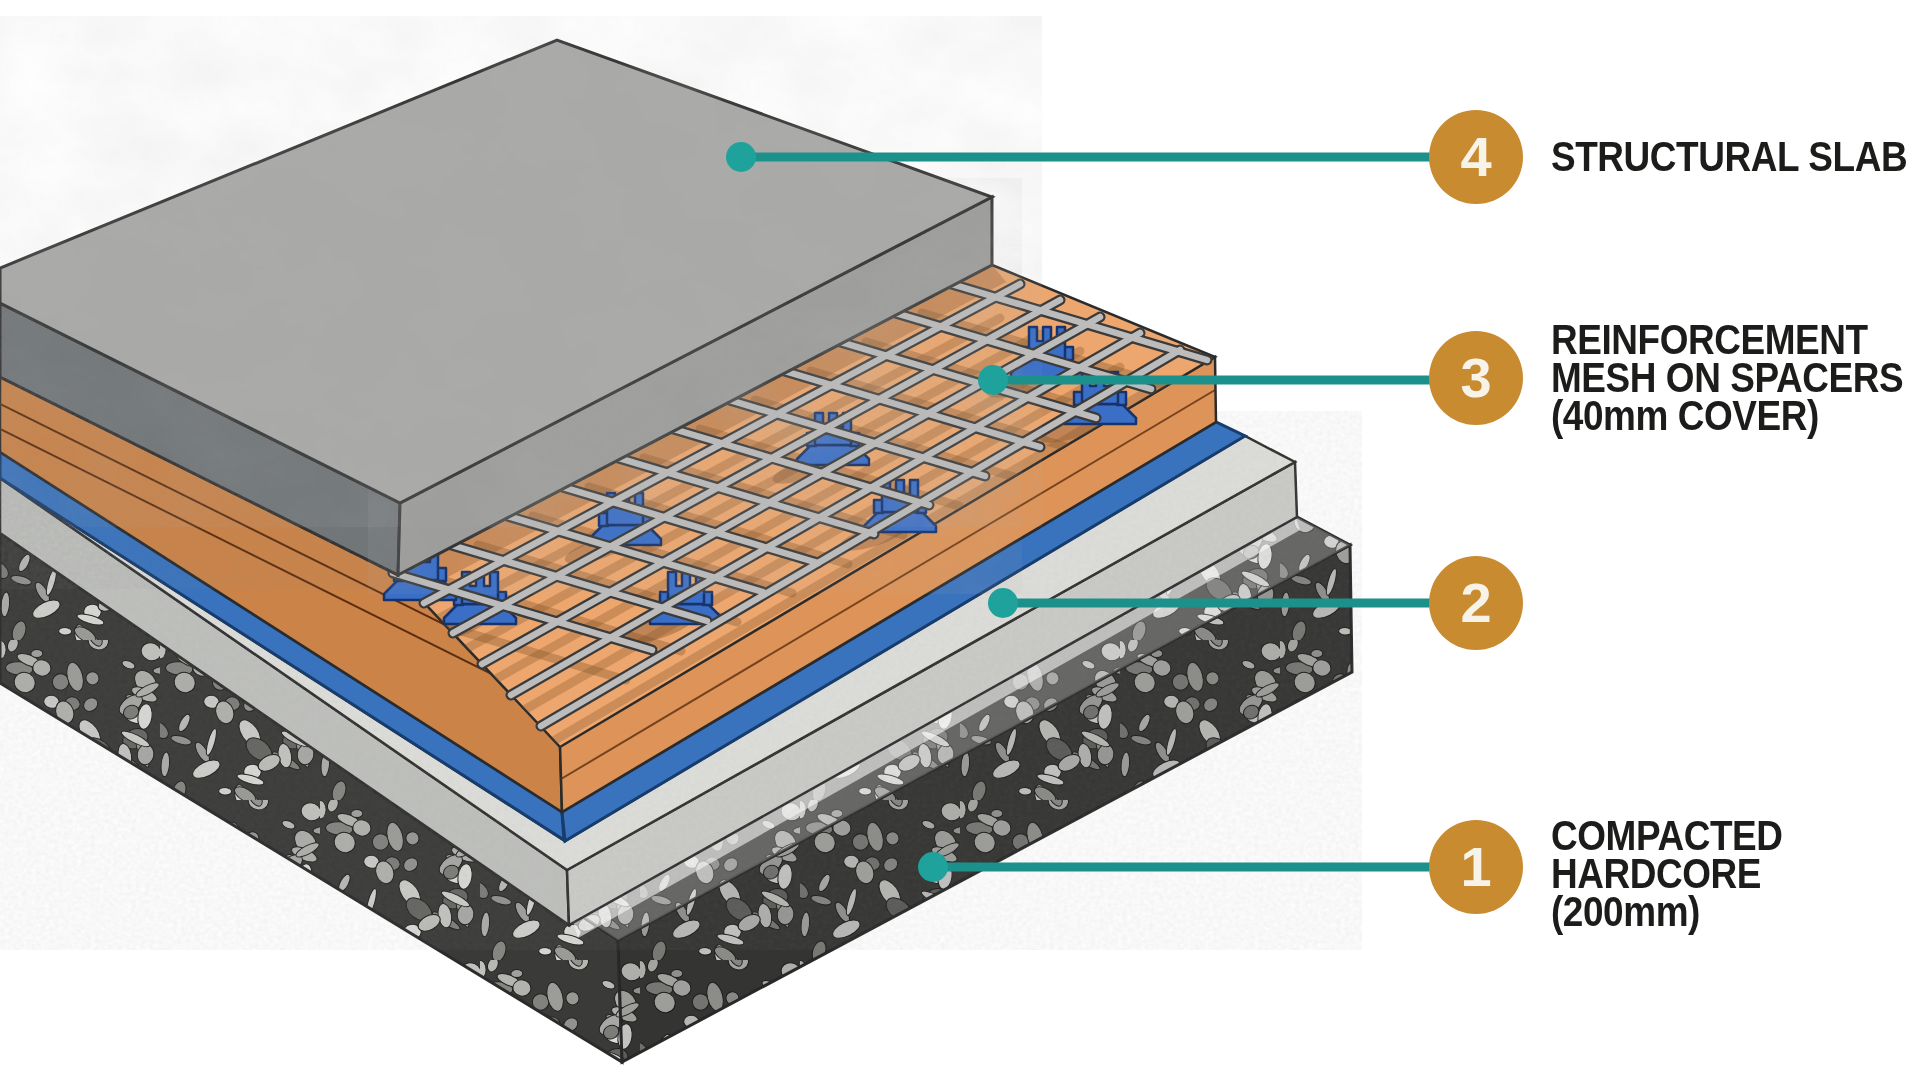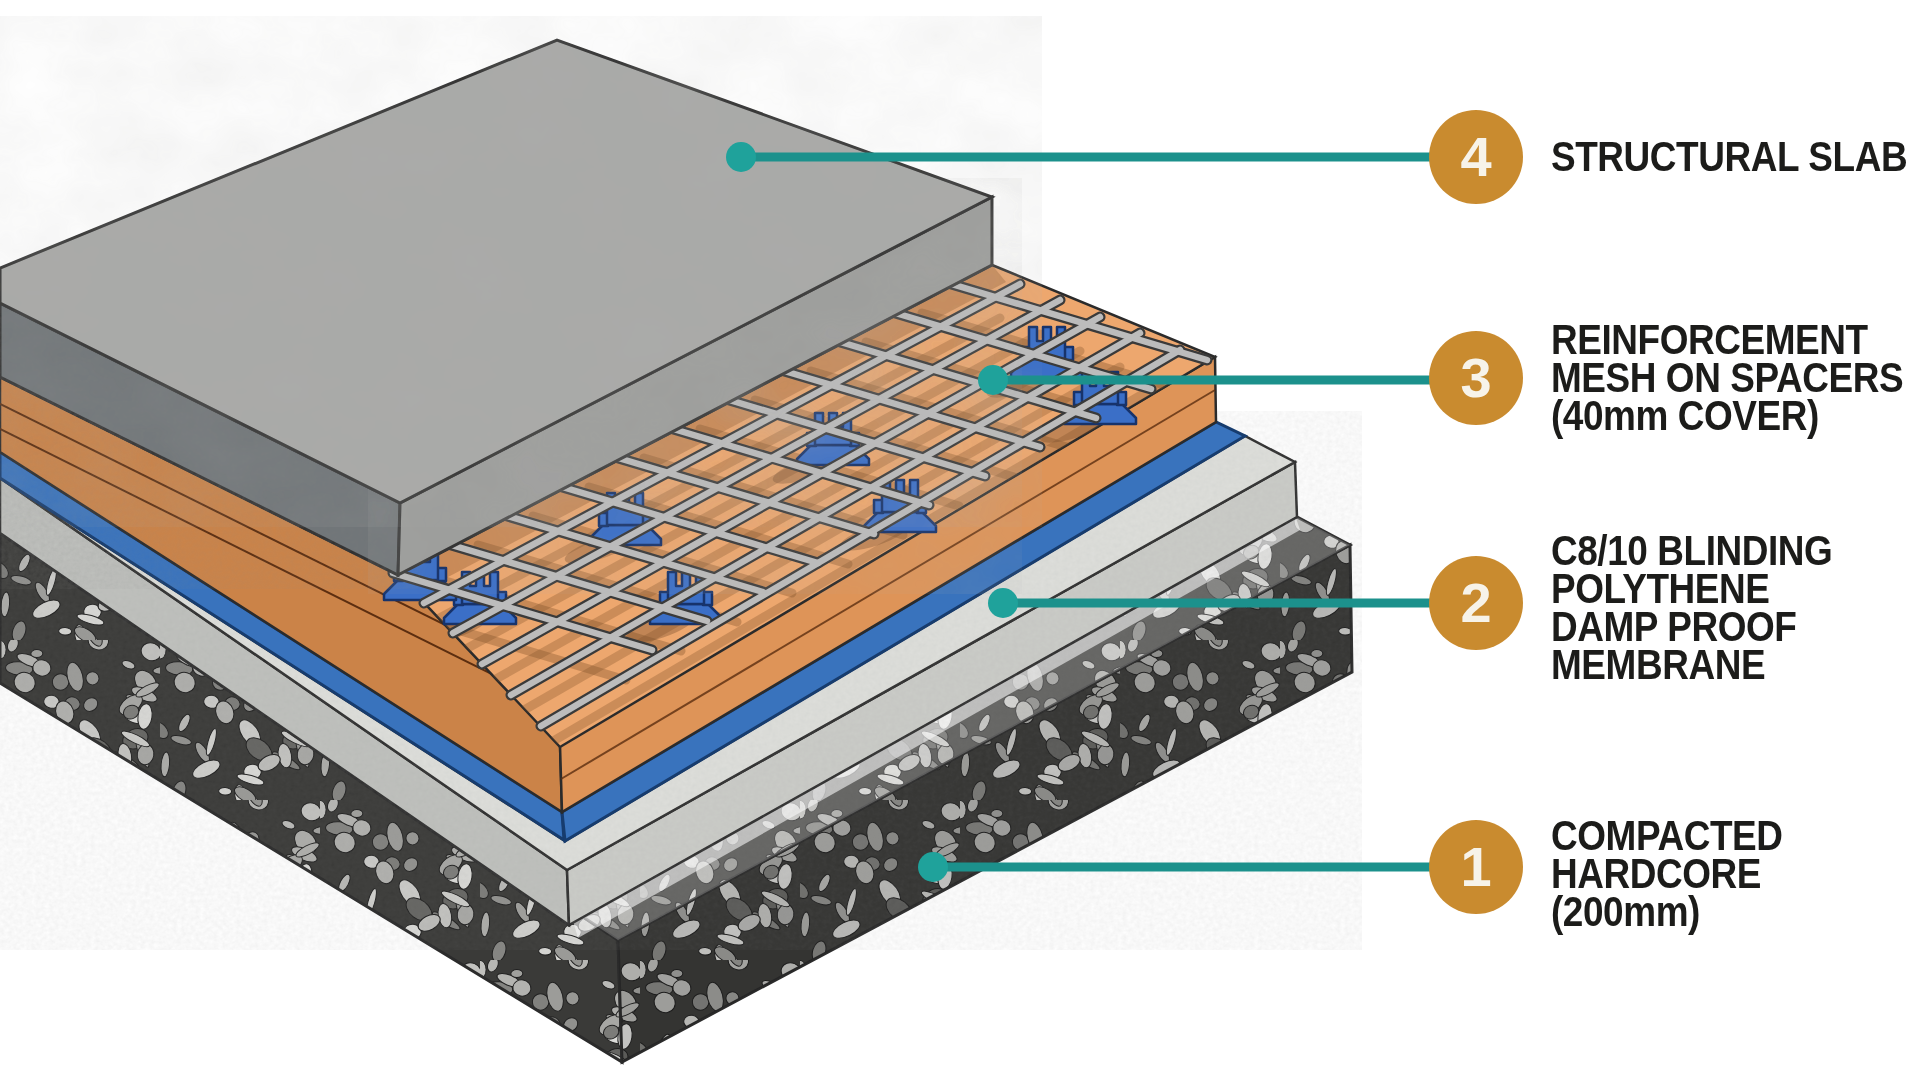--- a/index.html
+++ b/index.html
@@ -275,26 +275,20 @@
     <div class="lbl" style="color: rgb(28, 28, 26);">REINFORCEMENT</div>
     <div class="lbl" style="color: rgb(28, 28, 26);">MESH ON SPACERS</div>
     <div class="lbl" style="color: rgb(28, 28, 26);">(40mm COVER)</div>
   </div>
 </div>
 
 <div class="callout" style="top:603px">
   <div class="badge" style="background-color: rgb(201, 139, 47);">
     <span style="color: rgb(247, 243, 233);">2</span>
   </div>
-  <div class="label" style="margin-top:10px">
-    <div class="lbl" style="color: rgb(28, 28, 26);">C8/10 BLINDING</div>
-    <div class="lbl" style="color: rgb(28, 28, 26);">POLYTHENE</div>
-    <div class="lbl" style="color: rgb(28, 28, 26);">DAMP PROOF</div>
-    <div class="lbl" style="color: rgb(28, 28, 26);">MEMBRANE</div>
-  </div>
 </div>
 
 <div class="callout" style="top:867px">
   <div class="badge" style="background-color: rgb(201, 139, 47);">
     <span style="color: rgb(247, 243, 233);">1</span>
   </div>
   <div class="label" style="margin-top:14px">
     <div class="lbl" style="color: rgb(28, 28, 26);">COMPACTED</div>
     <div class="lbl" style="color: rgb(28, 28, 26);">HARDCORE</div>
     <div class="lbl" style="color: rgb(28, 28, 26);">(200mm)</div>

